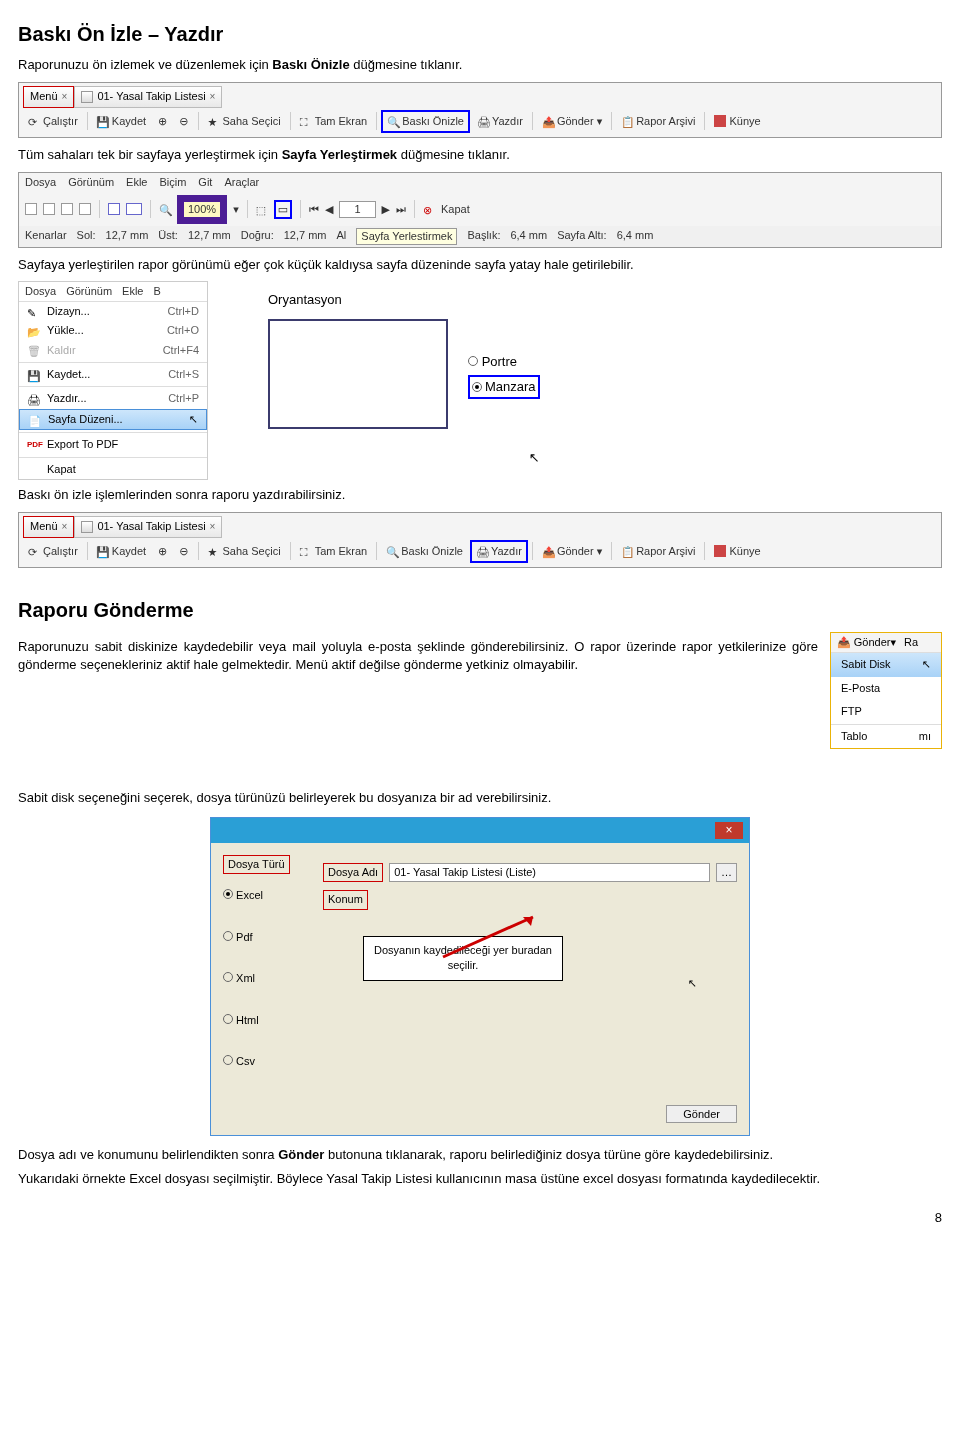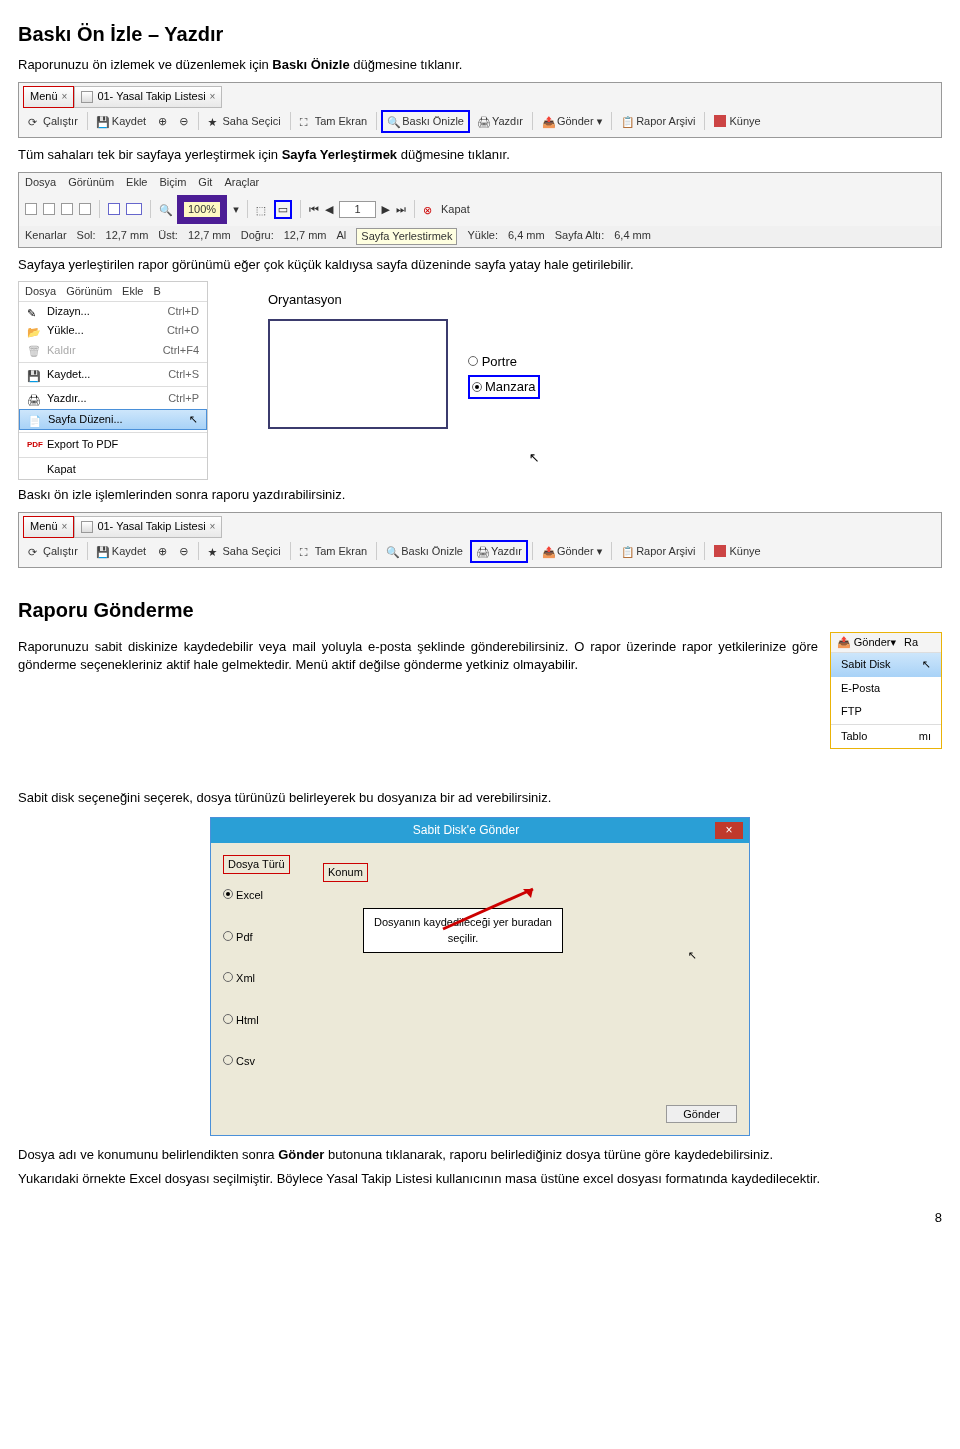--- a/index.html
+++ b/index.html
@@ -158,21 +158,21 @@
   <div class="lowbar">
     <span>Kenarlar</span>
     <span>Sol:</span>
       <span>12,7 mm</span>
     <span>Üst:</span>
       <span>12,7 mm</span>
     <span>Doğru:</span>
       <span>12,7 mm</span>
     <span>Al</span>
     <span style="background:#ffffe0;border:1px solid #999;padding:0 4px;">Sayfa Yerlestirmek</span>
-    <span>Yükle:</span>
+    <span>Başlık:</span>
       <span>6,4 mm</span>
     <span>Sayfa Altı:</span>
       <span>6,4 mm</span>
   </div>
 </div>
 
 <p>Sayfaya yerleştirilen rapor görünümü eğer çok küçük kaldıysa sayfa düzeninde sayfa yatay hale getirilebilir.</p>
 
 <div class="flex-scene">
   <div class="dropdown" style="width:190px;">
@@ -322,34 +322,38 @@
         <span style="margin-left:auto;">mı</span>
       </div>
   </div>
   <p class="justify">Raporunuzu sabit diskinize kaydedebilir veya mail yoluyla e-posta şeklinde gönderebilirsiniz. O rapor üzerinde rapor yetkilerinize göre gönderme seçenekleriniz aktif hale gelmektedir. Menü aktif değilse gönderme yetkiniz olmayabilir.</p>
 </div>
 
 <p style="margin-top:40px;">Sabit disk seçeneğini seçerek, dosya türünüzü belirleyerek bu dosyanıza bir ad verebilirsiniz.</p>
 
 <div class="dialog">
   <div class="titlebar">
-    <span style="flex:1;text-align:center;">Sabit Disk'e Gönder</span>
     <span class="closeX">×</span>
   </div>
   <div class="dlgbody">
     <div style="display:flex;">
       <div style="width:100px;">
         <div class="fieldlbl redbox">Dosya Türü</div>
         <div style="margin-top:14px;"><span class="radio on"></span> <span>Excel</span></div>
         <div style="margin-top:26px;"><span class="radio"></span> <span>Pdf</span></div>
         <div style="margin-top:26px;"><span class="radio"></span> <span>Xml</span></div>
         <div style="margin-top:26px;"><span class="radio"></span> <span>Html</span></div>
         <div style="margin-top:26px;"><span class="radio"></span> <span>Csv</span></div>
       </div>
       <div style="flex:1;">
+        <div class="row">
+          <span class="fieldlbl redbox">Dosya Adı</span>
+          <span class="fieldtxt" style="flex:1;">01- Yasal Takip Listesi (Liste)</span>
+          <span style="border:1px solid #999;background:#efefef;padding:1px 4px;">…</span>
+        </div>
         <div class="row">
           <span class="fieldlbl redbox">Konum</span>
         </div>
         <div style="position:relative;margin-top:26px;">
           <svg class="arrow-red" viewBox="0 0 120 50" style="position:absolute;left:110px;top:-24px;">
               <path d="M10 45 L100 5" stroke="#c00" stroke-width="3"></path>
               <polygon points="100,5 90,5 98,14" fill="#c00"></polygon>
             </svg>
           <div class="note" style="margin-left:40px;">Dosyanın kaydedileceği yer buradan seçilir.</div>
           <div style="position:absolute;right:40px;top:40px;">↖</div>

